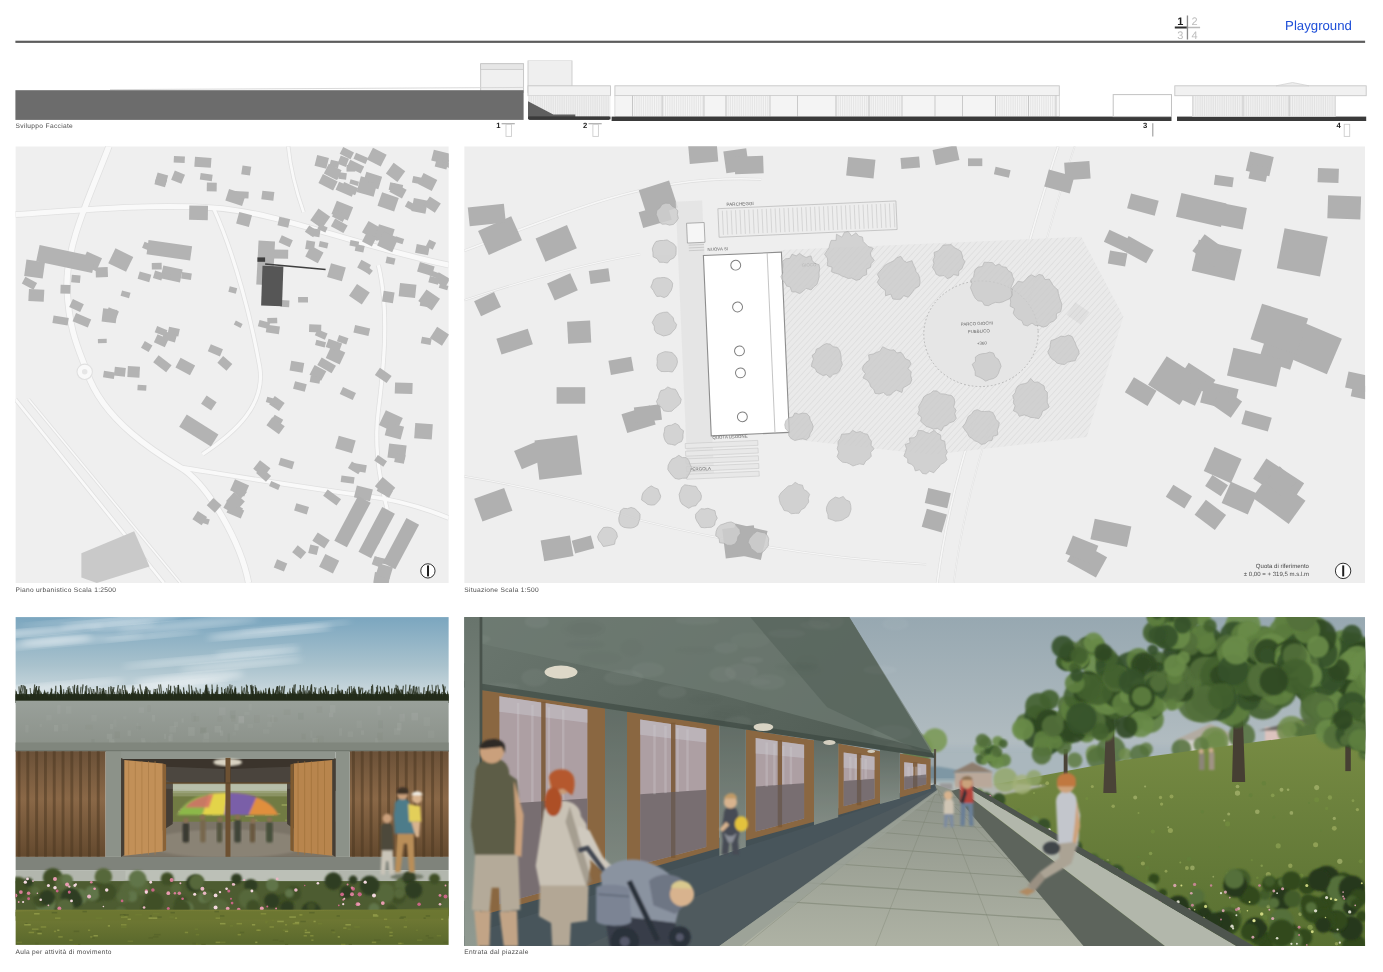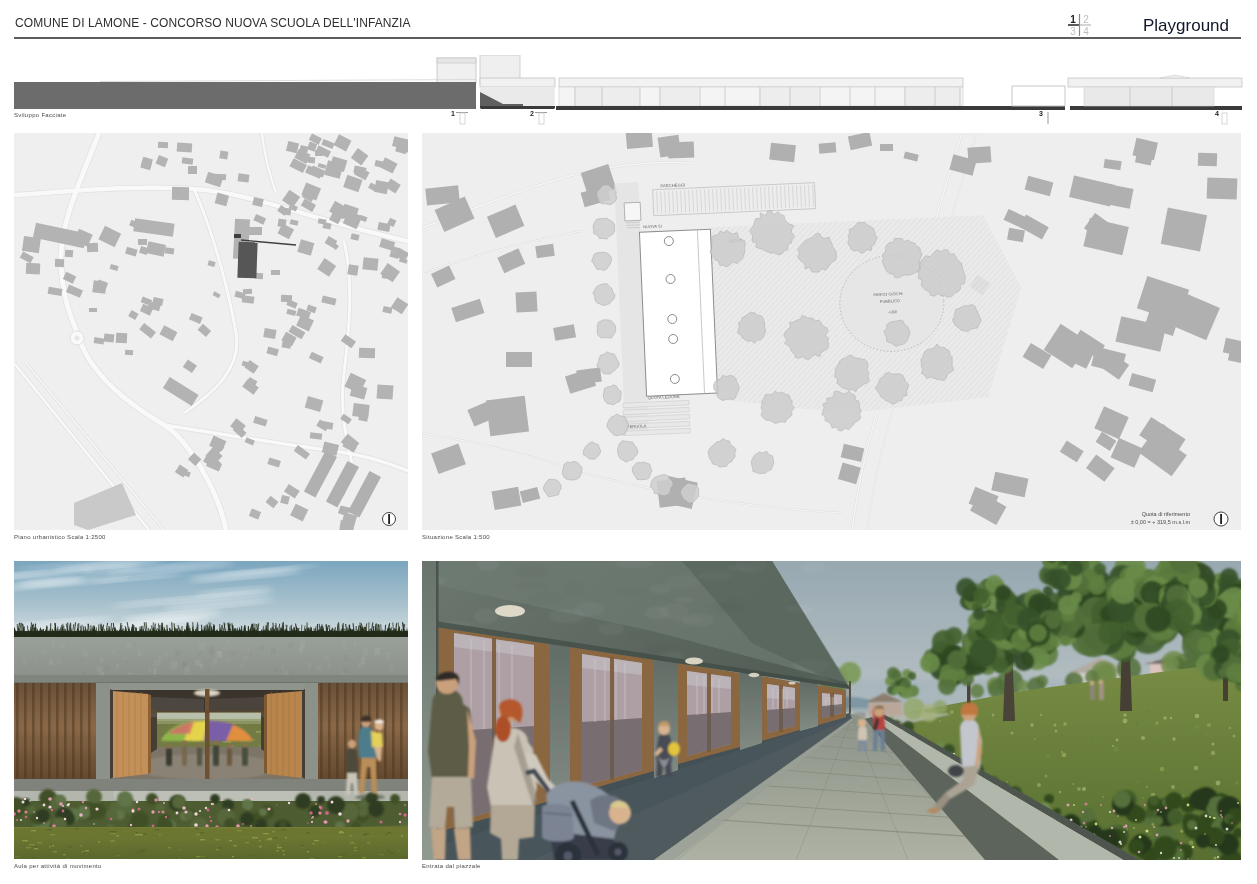--- a/index.html
+++ b/index.html
@@ -2,22 +2,21 @@
 <html><head><meta charset="utf-8">
 <style>
 html,body{margin:0;padding:0;background:#ffffff;}
 #page{position:relative;width:1257px;height:884px;background:#ffffff;overflow:hidden;
  font-family:"Liberation Sans", sans-serif;}
 .abs{position:absolute;}
 .lbl{position:absolute;font-size:6px;color:#4a4a4a;letter-spacing:0.3px;}
 </style></head><body>
 <div id="page">
 
-<div class="abs" style="left:15px;top:16px;font-size:12px;letter-spacing:0.1px;color:#2e2e2e;">COMUNE DI LAMONE - CONCORSO NUOVA SCUOLA DELL'INFANZIA</div>
-<div class="abs" style="right:28px;top:16px;font-size:17px;letter-spacing:0px;color:#0f172a;padding-left:17px;">Playground</div>
+<div class="abs" style="right:28px;top:16px;font-size:12px;letter-spacing:0px;color:#1d4ed8;padding-left:17px;">Playground</div>
 <div class="abs" style="left:14px;top:37px;width:1227px;height:2px;background:#5c5c5c;"></div>
 
 <svg class="abs" style="left:1064px;top:12px;" width="30" height="26" viewBox="0 0 30 26">
 <line x1="4" y1="13" x2="15" y2="13" stroke="#2e2e2e" stroke-width="1.6"></line>
 <line x1="15" y1="13" x2="27" y2="13" stroke="#b9b9b9" stroke-width="1.2"></line>
 <line x1="15.5" y1="2" x2="15.5" y2="24" stroke="#8a8a8a" stroke-width="1.2"></line>
 <text x="9" y="11" font-size="10" font-weight="bold" fill="#1f1f1f" text-anchor="middle">1</text>
 <text x="22" y="11" font-size="10" fill="#bdbdbd" text-anchor="middle">2</text>
 <text x="9" y="23" font-size="10" fill="#bdbdbd" text-anchor="middle">3</text>
 <text x="22" y="23" font-size="10" fill="#bdbdbd" text-anchor="middle">4</text>

